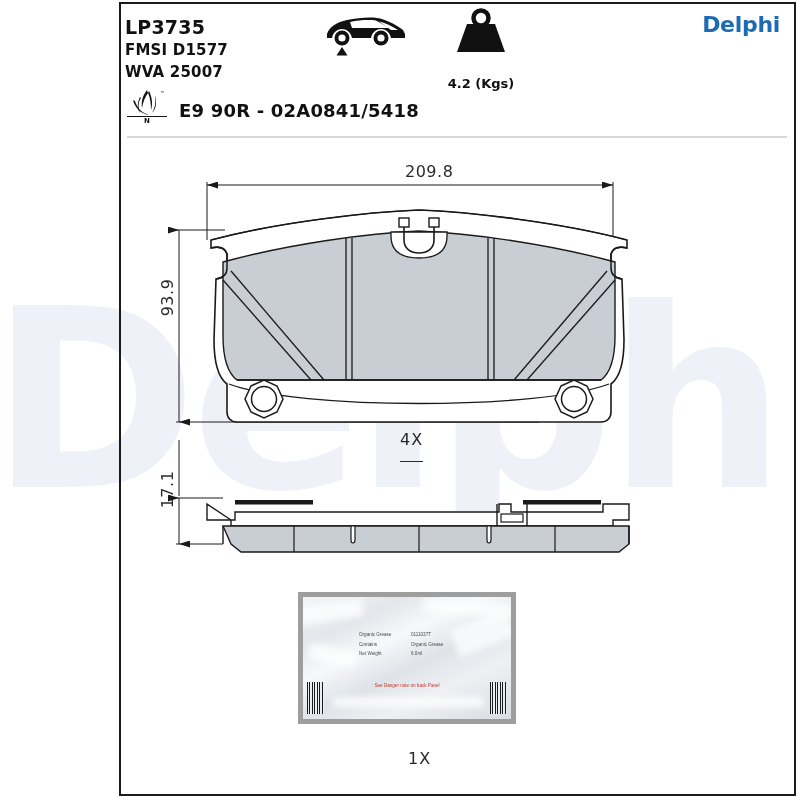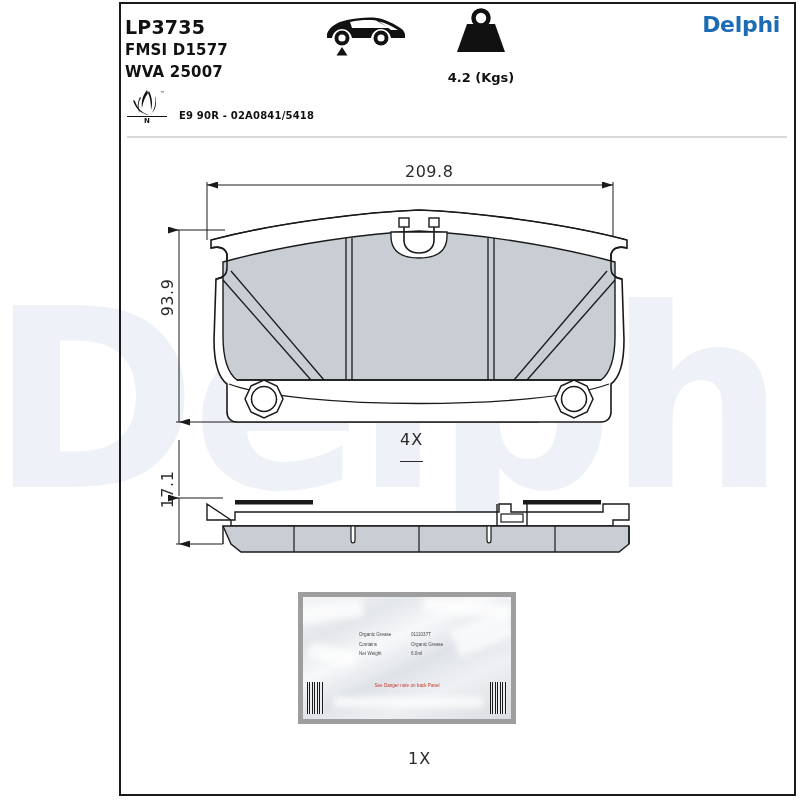--- a/index.html
+++ b/index.html
@@ -47,35 +47,35 @@
   .part-no{
     font-size:19px;font-weight:bold;color:#111;letter-spacing:.2px;
     line-height:22px;
   }
   .fmsi,.wva{
     font-size:15px;font-weight:bold;color:#111;letter-spacing:.2px;
     line-height:20px;margin-top:2px;
   }
   .car-icon{position:absolute;left:198px;top:6px;width:92px;height:46px;}
   .weight-wrap{position:absolute;left:305px;top:4px;width:110px;text-align:center;}
-  .weight-label{font-size:13px;font-weight:bold;color:#111;margin-top:12px;}
+  .weight-label{font-size:13px;font-weight:bold;color:#111;margin-top:18px;}
   .delphi-logo{
     position:absolute;right:14px;top:8px;
     font-size:22px;font-weight:bold;
     color:#1d6bb5;letter-spacing:-.3px;
   }
   .eco-row{position:absolute;left:6px;top:84px;display:flex;align-items:flex-end;}
   .eco-icon{width:40px;height:36px;position:relative;}
   .eco-n{
     position:absolute;left:0;bottom:-1px;width:40px;
     border-top:1.5px solid #111;text-align:center;
     font-size:7px;font-weight:bold;color:#111;padding-top:0px;
   }
   .homolog{
-    font-size:10px;font-weight:bold;color:#111;
+    font-size:18px;font-weight:bold;color:#111;
     margin-left:12px;margin-bottom:3px;letter-spacing:.2px;
   }
   .hdr-divider{
     position:absolute;left:127px;top:136px;width:660px;height:2px;
     background:#d8d8d8;z-index:3;
   }
   
   .drawing{
     position:absolute;left:119px;top:140px;width:752px;height:656px;z-index:3;
   }

